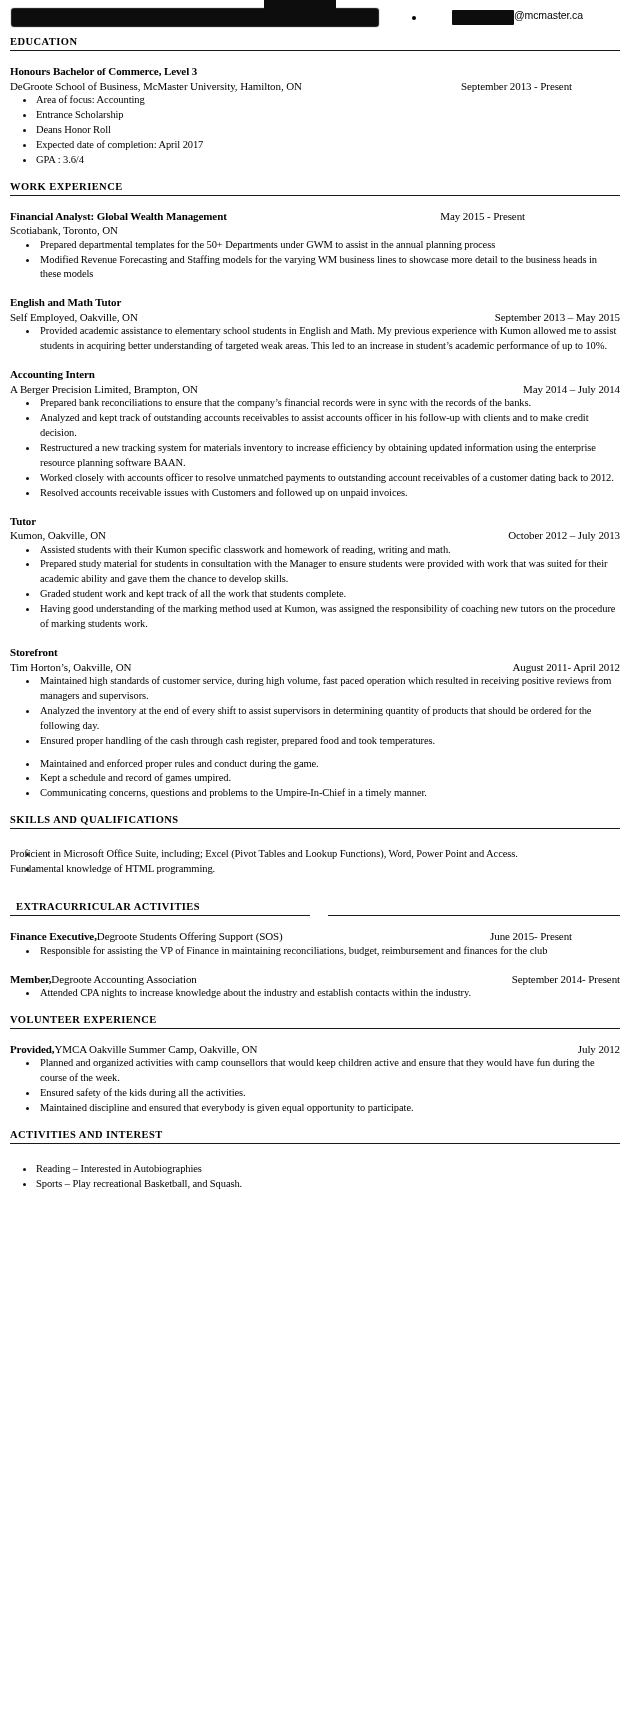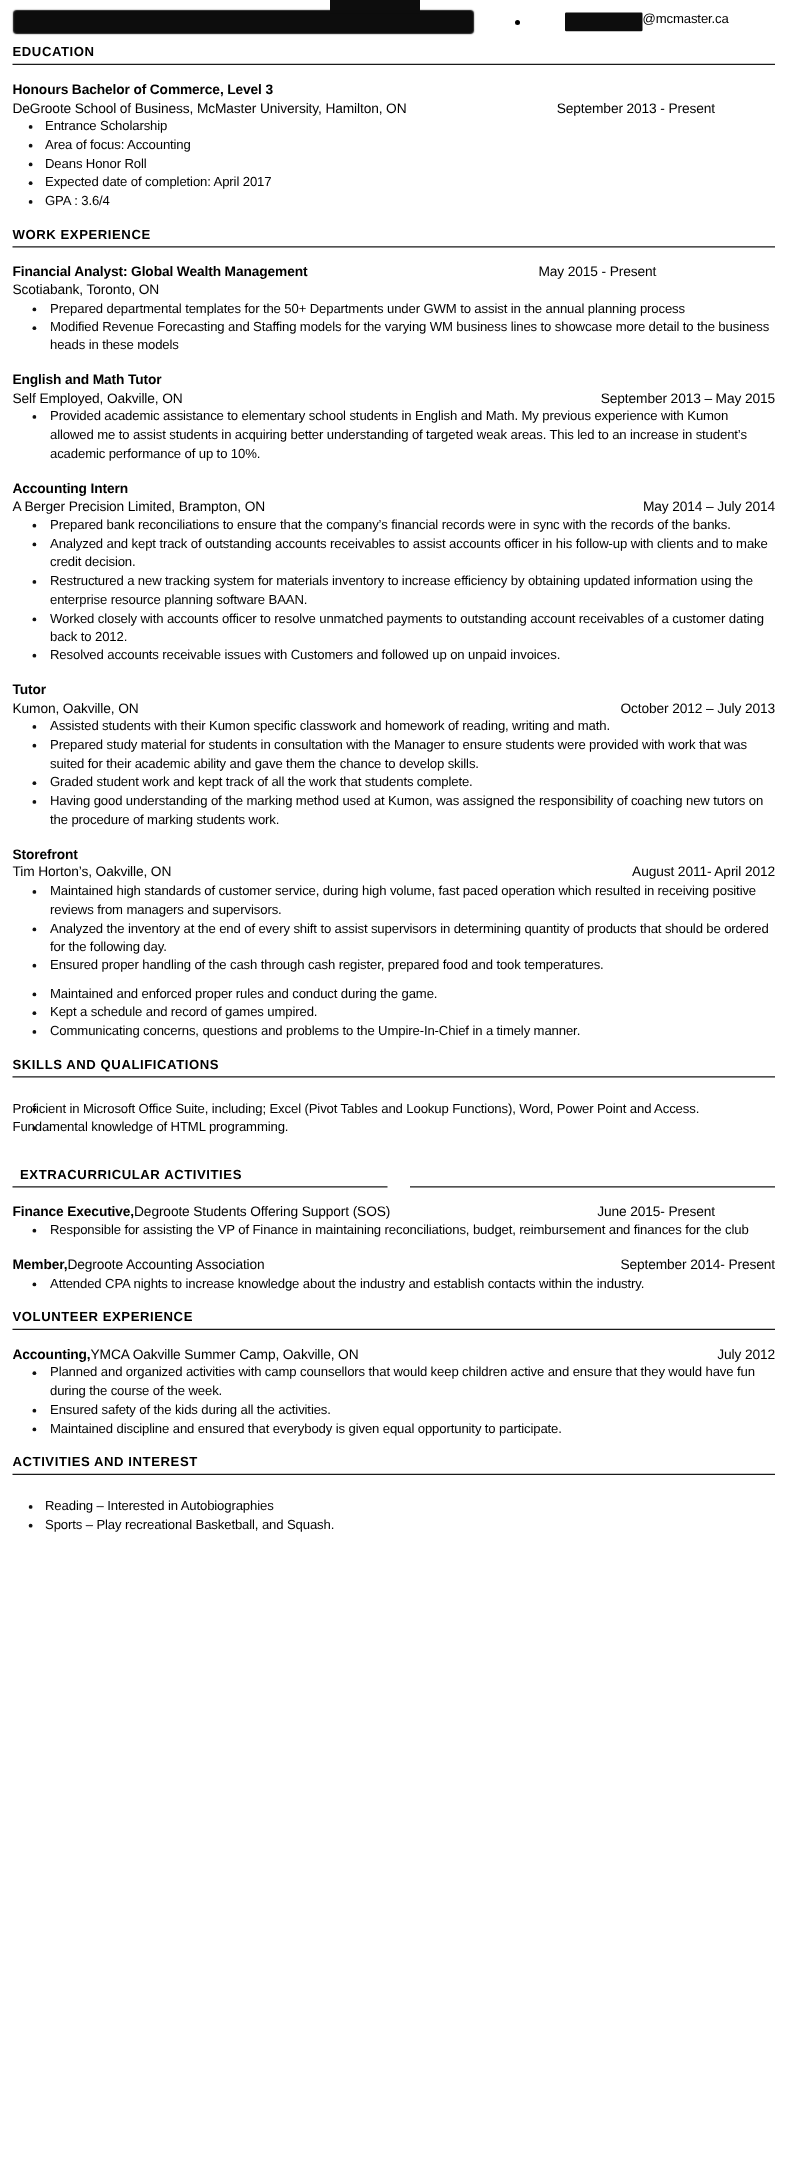--- a/index.html
+++ b/index.html
@@ -69,20 +69,21 @@
     left: 514px;
     top: 9px;
     font-size: 10.5px;
     letter-spacing: -0.1px;
     white-space: nowrap;
   }
 
   
   .section {
     margin: 0;
+    font-family: Liberation Serif, serif;
   }
   .section-head {
     font-size: 10.5px;
     font-weight: bold;
     letter-spacing: 0.45px;
     padding: 0 0 2px 10px;
     white-space: nowrap;
   }
   .section-head.indent {
     padding-left: 16px;
@@ -216,22 +217,22 @@
     <div class="gap-m"></div>
     <div class="entry">
       <div class="entry-title">Honours Bachelor of Commerce, Level 3</div>
       <div class="row">
         <span class="left">DeGroote School of Business, McMaster University, Hamilton, ON</span>
         <span class="spacer"></span>
         <span class="date stop-mid">September 2013 - Present</span>
       </div>
     </div>
     <ul class="bullets">
+      <li>Area of focus: Accounting</li>
       <li>Entrance Scholarship</li>
-      <li>Area of focus: Accounting</li>
       <li>Deans Honor Roll</li>
       <li>Expected date of completion: April 2017</li>
       <li>GPA : 3.6/4</li>
     </ul>
   </div>
 
   <div class="gap-m"></div>
 
   <div class="section">
     <div class="section-head">WORK EXPERIENCE</div>
@@ -379,21 +380,21 @@
 
   <div class="gap-m"></div>
 
   <div class="section">
     <div class="section-head">VOLUNTEER EXPERIENCE</div>
     <div class="rule"></div>
     <div class="gap-m"></div>
 
     <div class="entry">
       <div class="row">
-        <span class="left bold">Accounting,</span>
+        <span class="left bold">Provided,</span>
         <span class="left"> YMCA Oakville Summer Camp, Oakville, ON</span>
         <span class="spacer"></span>
         <span class="date stop-right">July 2012</span>
       </div>
     </div>
     <ul class="bullets wide">
       <li>Planned and organized activities with camp counsellors that would keep children active and ensure that they would have fun during the course of the week.</li>
       <li>Ensured safety of the kids during all the activities.</li>
       <li>Maintained discipline and ensured that everybody is given equal opportunity to participate.</li>
     </ul>

